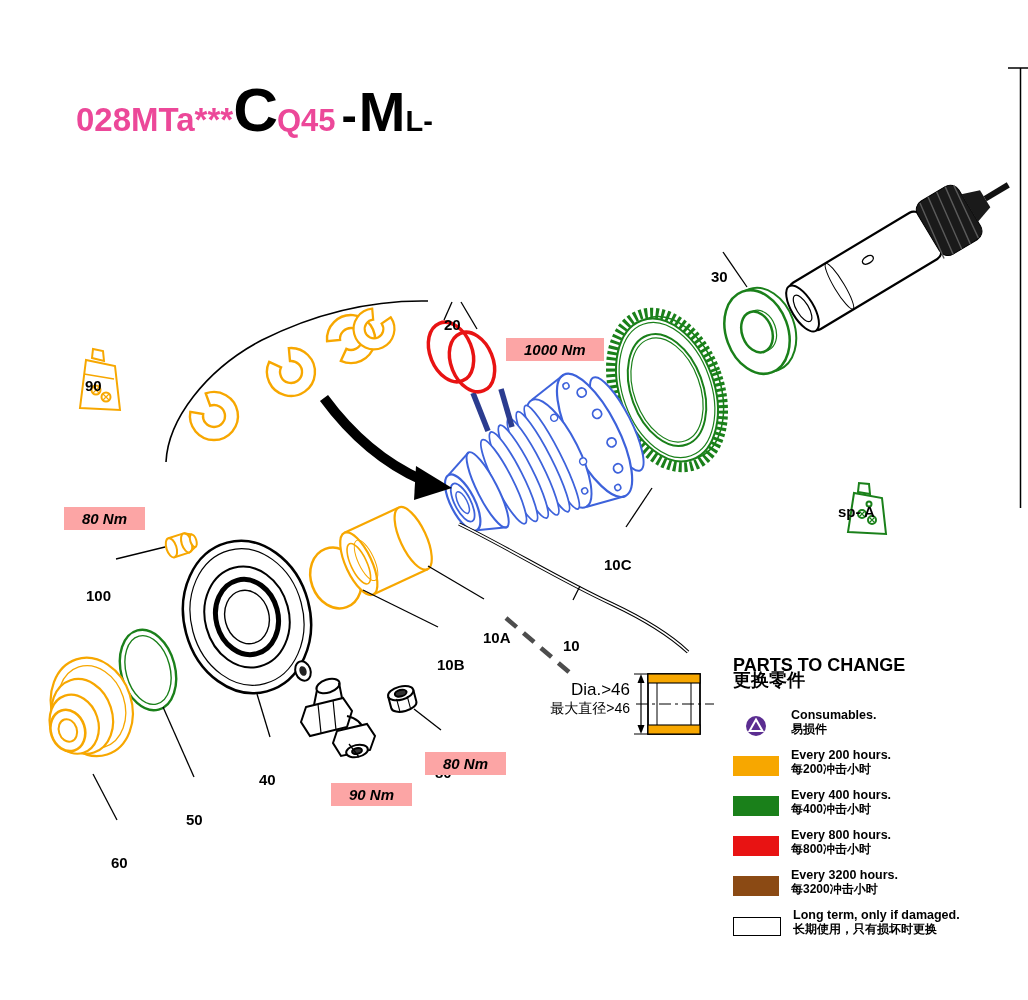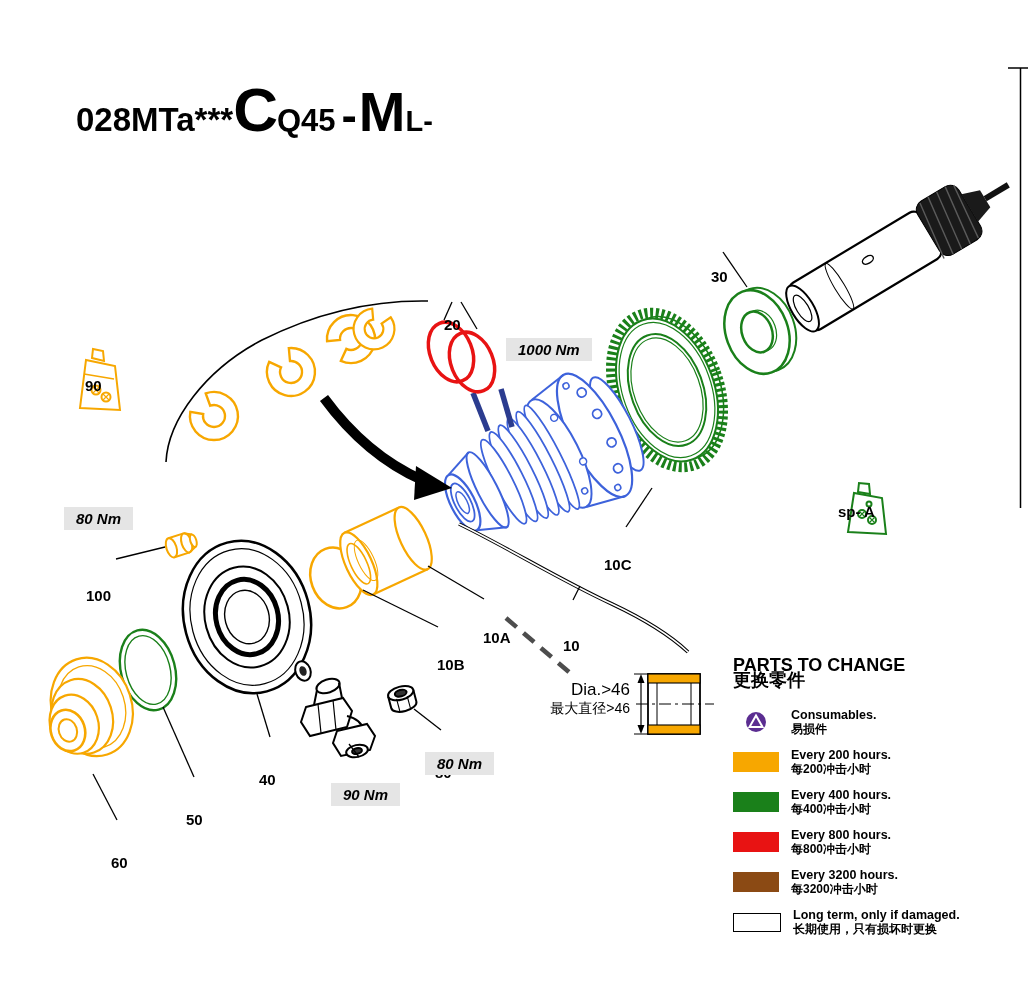--- a/index.html
+++ b/index.html
@@ -6,46 +6,46 @@
   body{
     width:1028px;height:1000px;position:relative;background:#fff;
     font-family:"Liberation Sans", sans-serif;overflow:hidden;color:#000;
   }
   #stage{position:absolute;inset:0;width:1028px;height:1000px;}
   .diagram-svg{position:absolute;left:0;top:0;}
 
   
   .title-block{position:absolute;left:76px;top:74px;white-space:nowrap;}
   .title-block span{font-weight:bold;}
-  .t-gray{color:#000000;}
+  .t-gray{color:#ec4899;}
   .t-prefix{font-size:33px;}
   .t-letter{font-size:62px;letter-spacing:-1px;}
   .t-model{font-size:31px;}
   .t-dash{font-size:46px;margin:0 2px 0 6px;}
   .t-m{font-size:56px;}
   .t-suffix{font-size:29px;}
 
   
   .part-label{position:absolute;font-size:15px;font-weight:bold;white-space:nowrap;margin-top:36px;}
 
   
   .torque-label{
-    position:absolute;background:#e5e5e5;font-size:15px;font-weight:bold;
-    font-style:italic;padding:3px 12px;white-space:nowrap;
+    position:absolute;background:#fca5a5;font-size:15px;font-weight:bold;
+    font-style:italic;padding:3px 18px;white-space:nowrap;
   }
 
   
   .dim-note{position:absolute;left:470px;top:680px;width:160px;text-align:right;}
   .dim-line1{font-size:17px;}
   .dim-line2{font-size:14px;margin-top:0;}
 
   
   .legend{position:absolute;left:733px;top:658px;width:296px;}
   .legend-title .en,.legend-title .zh{font-size:18px;font-weight:bold;line-height:15px;}
-  .legend-row{display:flex;margin-top:12px;align-items:center;}
+  .legend-row{display:flex;margin-top:12px;align-items:flex-end;}
   .legend-row.first{margin-top:20px;}
   .swatch{width:46px;height:20px;margin-right:12px;flex-shrink:0;}
   .sw-icon{background:transparent;display:flex;justify-content:center;align-items:center;}
   .sw-orange{background:#F7A700;}
   .sw-green{background:#1A801A;}
   .sw-red{background:#E81313;}
   .sw-blue{background:#3D62DB;}
   .sw-brown{background:#8B4A14;}
   .sw-white{background:#fff;border:1.6px solid #000;height:17px;}
   .legend-text .en{font-size:12.5px;font-weight:bold;line-height:14px;}

